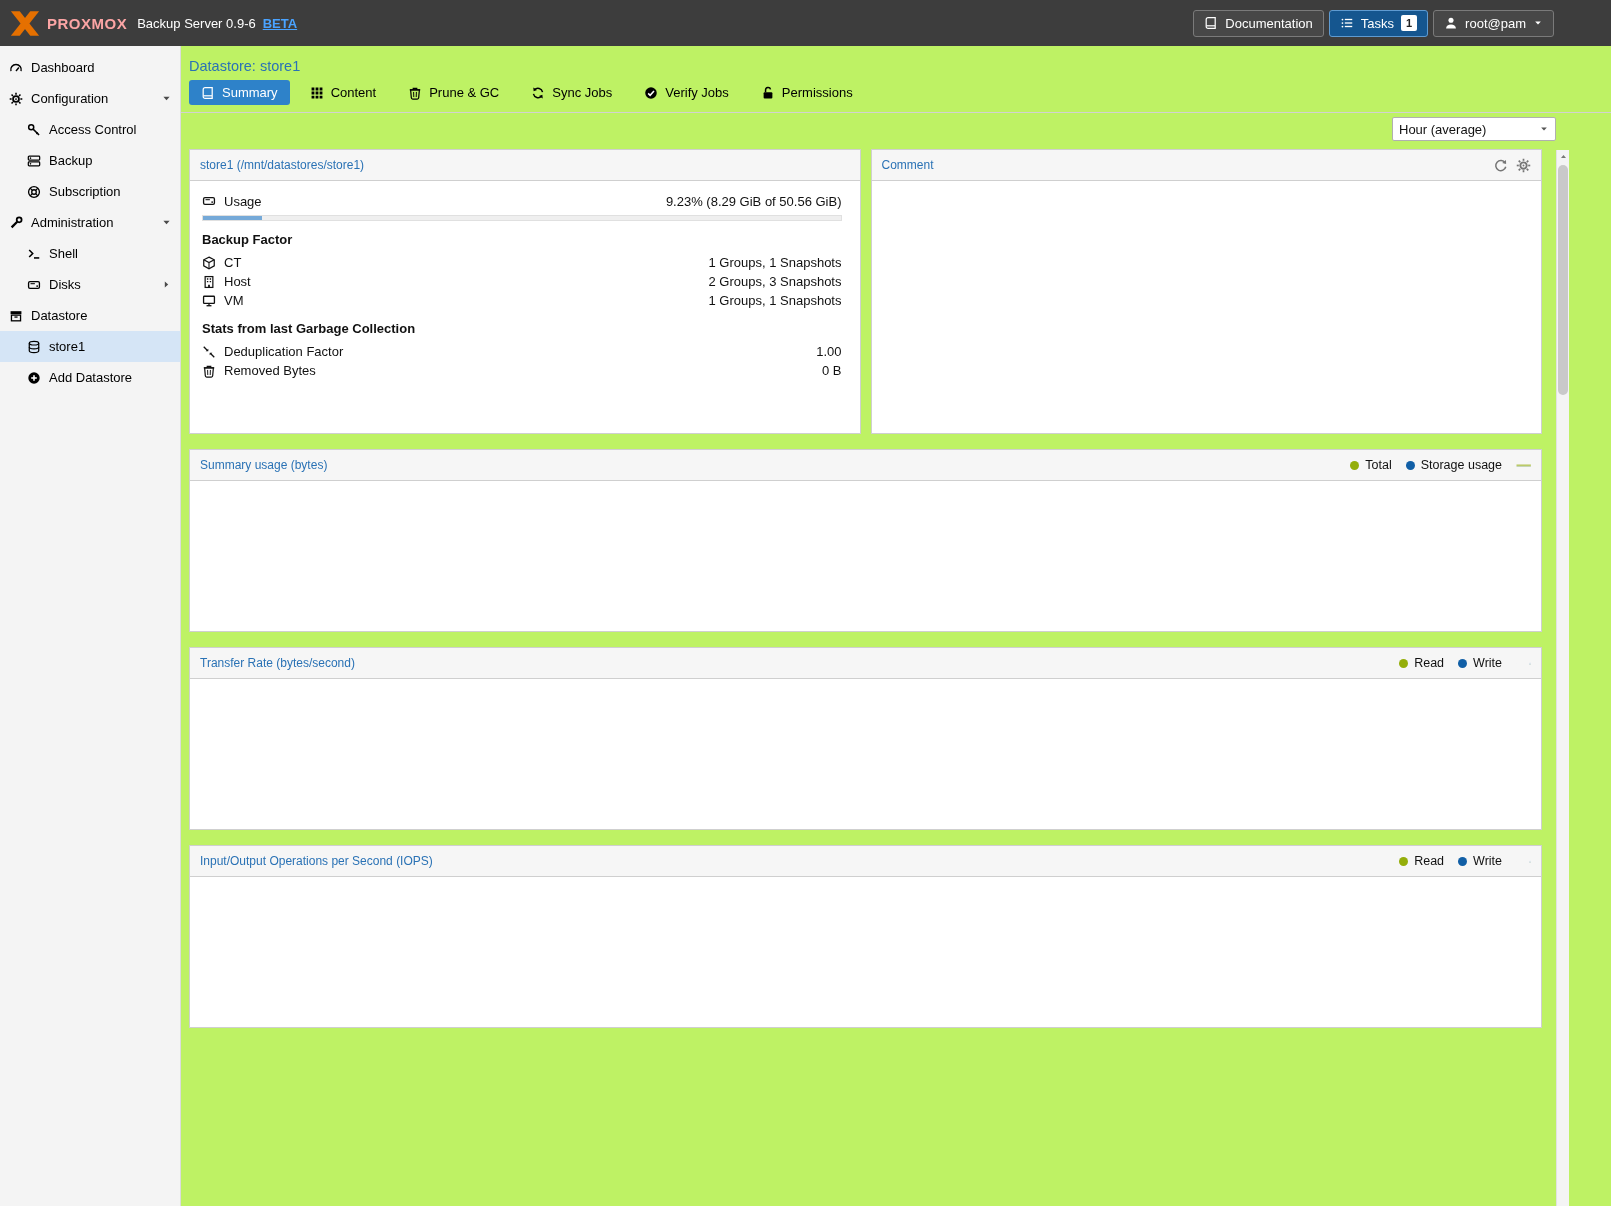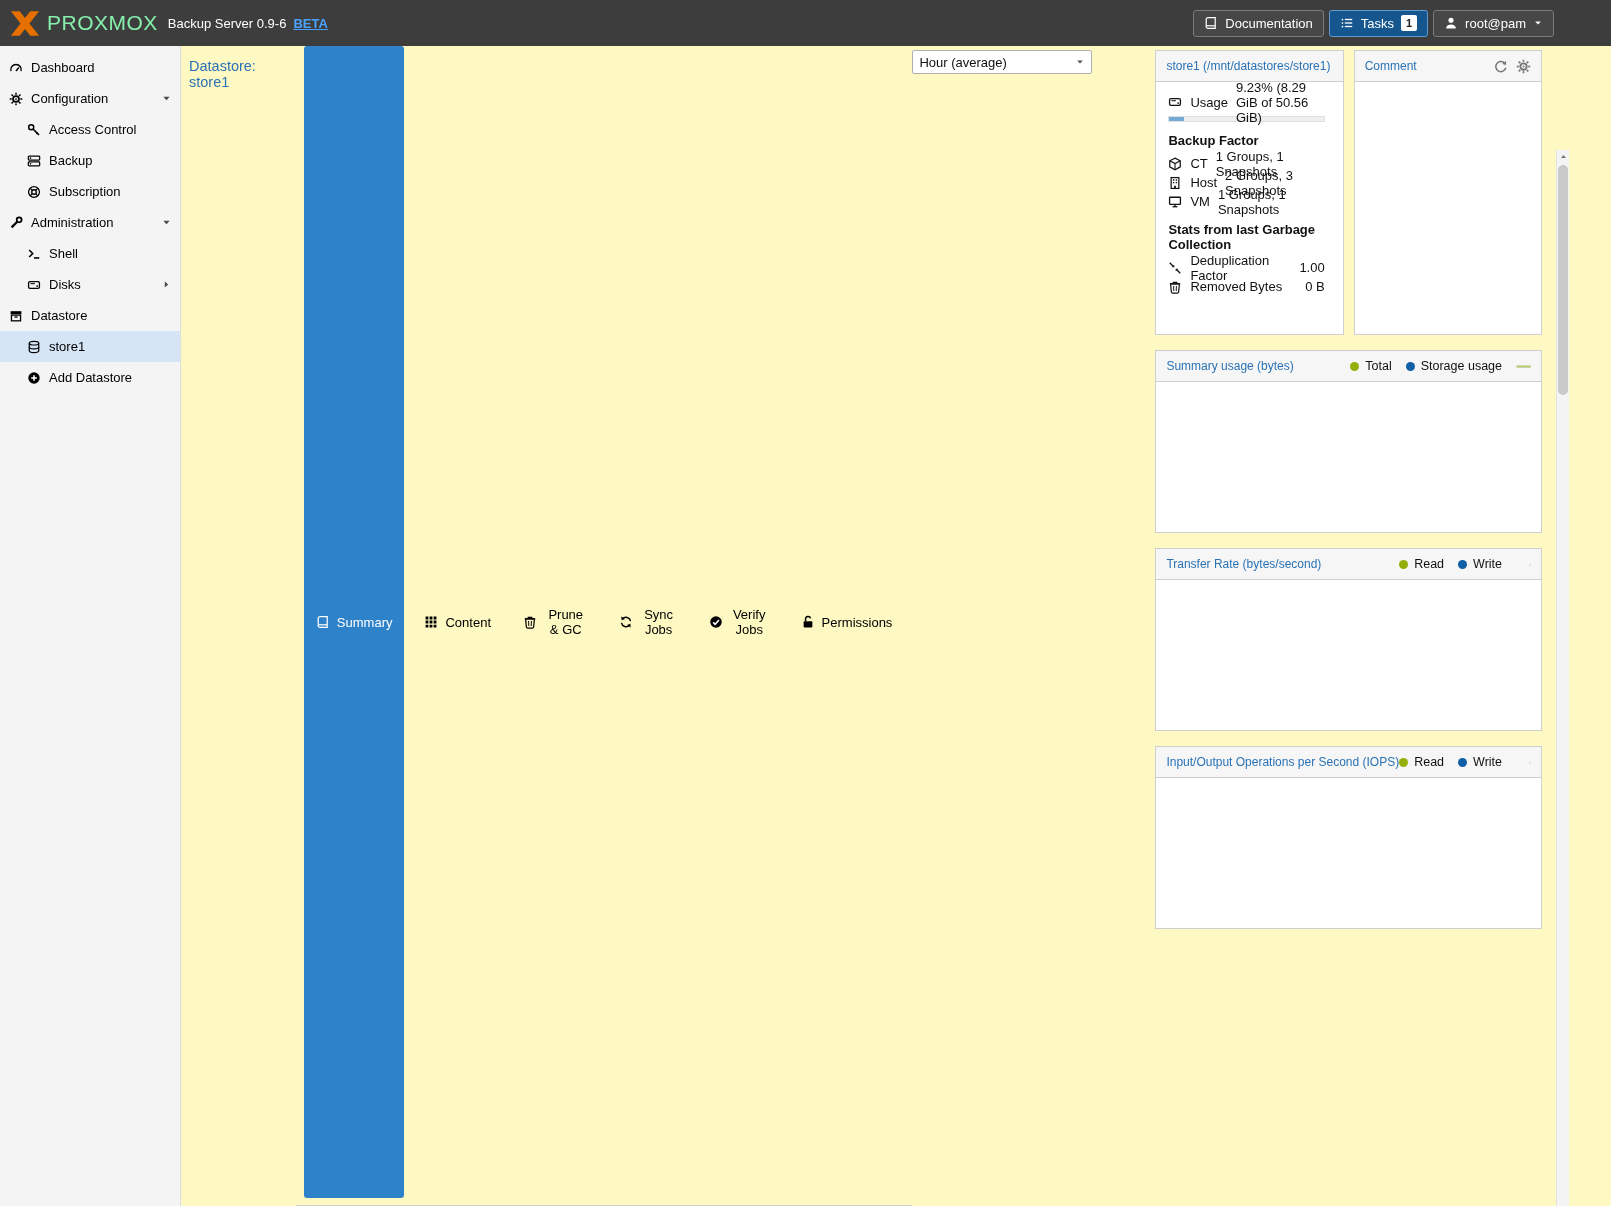--- a/index.html
+++ b/index.html
@@ -3,43 +3,43 @@
 <meta charset="utf-8">
 <style>
   *{box-sizing:border-box;margin:0;padding:0}
   html,body{width:1611px;height:1206px}
   body{overflow:hidden;font-family:"Liberation Sans","DejaVu Sans",sans-serif;font-size:13px;color:#111;background:#fff;position:relative}
   .ic{display:inline-flex;width:14px;height:14px;flex:none}
   .ic svg{width:100%;height:100%}
   
   .topbar{height:46px;background:#3d3d3d;display:flex;align-items:center;padding:0 10px;color:#fff}
   .brand{display:flex;align-items:center;gap:7px}
-  .brand-text{font-size:21px;font-weight:normal;letter-spacing:.5px;color:#86efac}
+  .brand-text{font-size:15px;font-weight:bold;letter-spacing:.5px;color:#fca5a5}
   .product{margin-left:10px;font-size:13px;color:#fff}
   .beta{margin-left:7px;color:#4aa3ff;text-decoration:underline;cursor:pointer;font-size:13px;font-weight:bold}
   .tb-right{margin-left:auto;display:flex;gap:5px;align-items:center;margin-right:47px}
   .tb-btn{display:flex;align-items:center;gap:7px;height:27px;padding:0 10px;background:#474747;border:1px solid #7a7a7a;border-radius:3px;color:#fff;font-size:13px;font-family:inherit;cursor:pointer}
   .tb-btn.tasks{background:#15568f;border-color:#5f9bd1}
   .badge{background:#fff;color:#222;border-radius:2px;padding:0 5px;font-size:11px;line-height:16px;height:16px;font-weight:bold}
   .caret{width:10px;height:10px}
   
   .layout{display:flex;height:1160px}
   .sidebar{width:181px;background:#f4f4f4;border-right:1px solid #dcdcdc;padding-top:6px;flex:none}
   .side-item{position:relative;display:flex;align-items:center;gap:8px;height:31px;padding-left:9px;cursor:pointer;color:#000}
   .side-item.lvl1{padding-left:27px}
   .side-item.selected{background:#d5e5f6}
   .side-item .exp{position:absolute;right:8px;width:11px;height:11px;color:#4a4a4a;display:inline-flex}
   .side-item .exp svg{width:100%;height:100%}
-  .main{flex:1;display:flex;flex-direction:row;background:#fef9c3;min-width:0;overflow:hidden}
+  .main{flex:1;display:flex;flex-direction:column;background:#bef264;min-width:0;overflow:hidden}
   .page-title{padding:12px 8px 6px;color:#2a72b5;font-size:14.5px}
   .tabbar{display:flex;gap:8px;padding:0 8px 7px;border-bottom:1px solid #d2d2d2}
   .tab{display:flex;align-items:center;gap:7px;padding:5px 12px;border-radius:3px;font-size:13px;color:#000;cursor:pointer;background:transparent;border:none;font-family:inherit}
   .tab.active{background:#2e82c9;color:#fff}
   .toolbar{display:flex;justify-content:flex-end;padding:4px 55px 4px 0}
-  .select{width:180px;height:24px;border:1px solid #b0b0b0;border-radius:2px;background:#fff;display:flex;align-items:center;padding:0 6px;gap:6px;cursor:pointer}
+  .select{width:164px;height:24px;border:1px solid #b0b0b0;border-radius:2px;background:#fff;display:flex;align-items:center;padding:0 6px;gap:6px;cursor:pointer}
   .select .sel-label{flex:1;font-size:13px}
   .sel-caret{width:10px;height:10px;color:#555;display:inline-flex}
   .sel-caret svg{width:100%;height:100%}
   .content{padding:0 69px 0 8px}
   
   .panel{border:1px solid #cfcfcf;background:#fff}
   .panel-row{display:flex;gap:10px;margin-top:4px}
   .summary-panel,.comment-panel{flex:1;height:285px}
   .panel-hd{height:31px;background:#f6f6f6;border-bottom:1px solid #cfcfcf;display:flex;align-items:center;padding:0 10px}
   .panel-title{color:#2a72b5;font-size:12px;white-space:nowrap}

